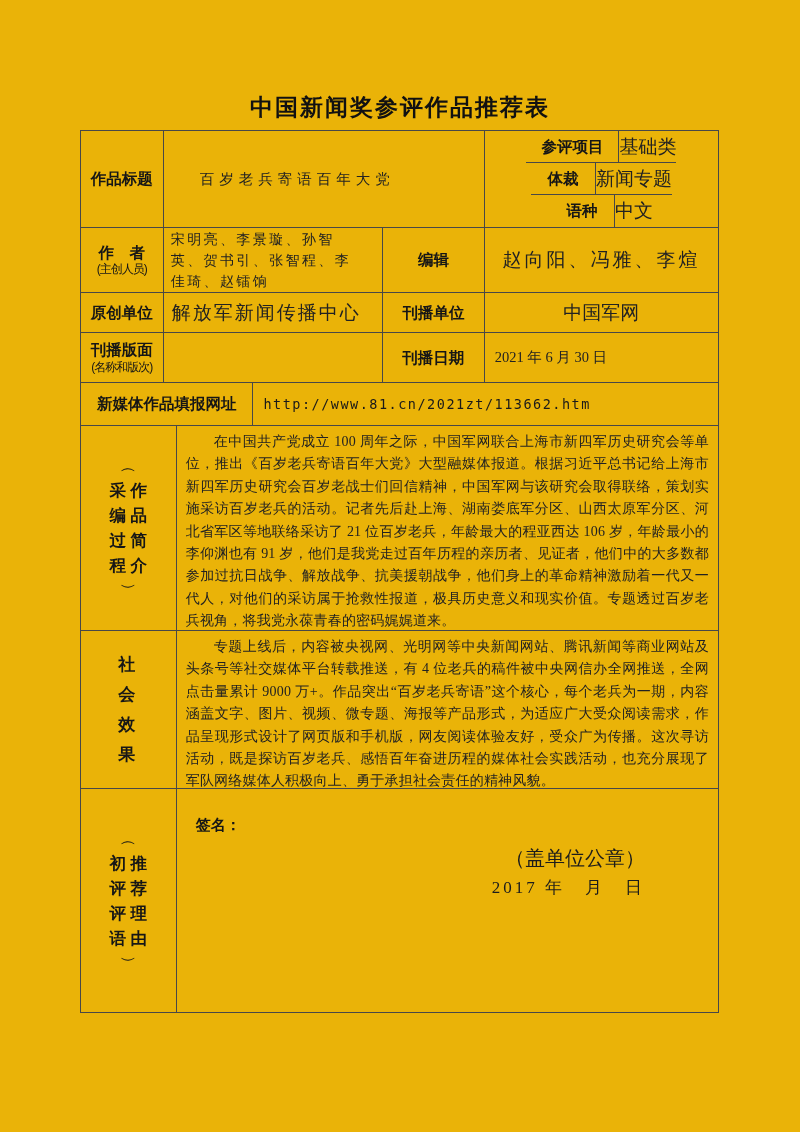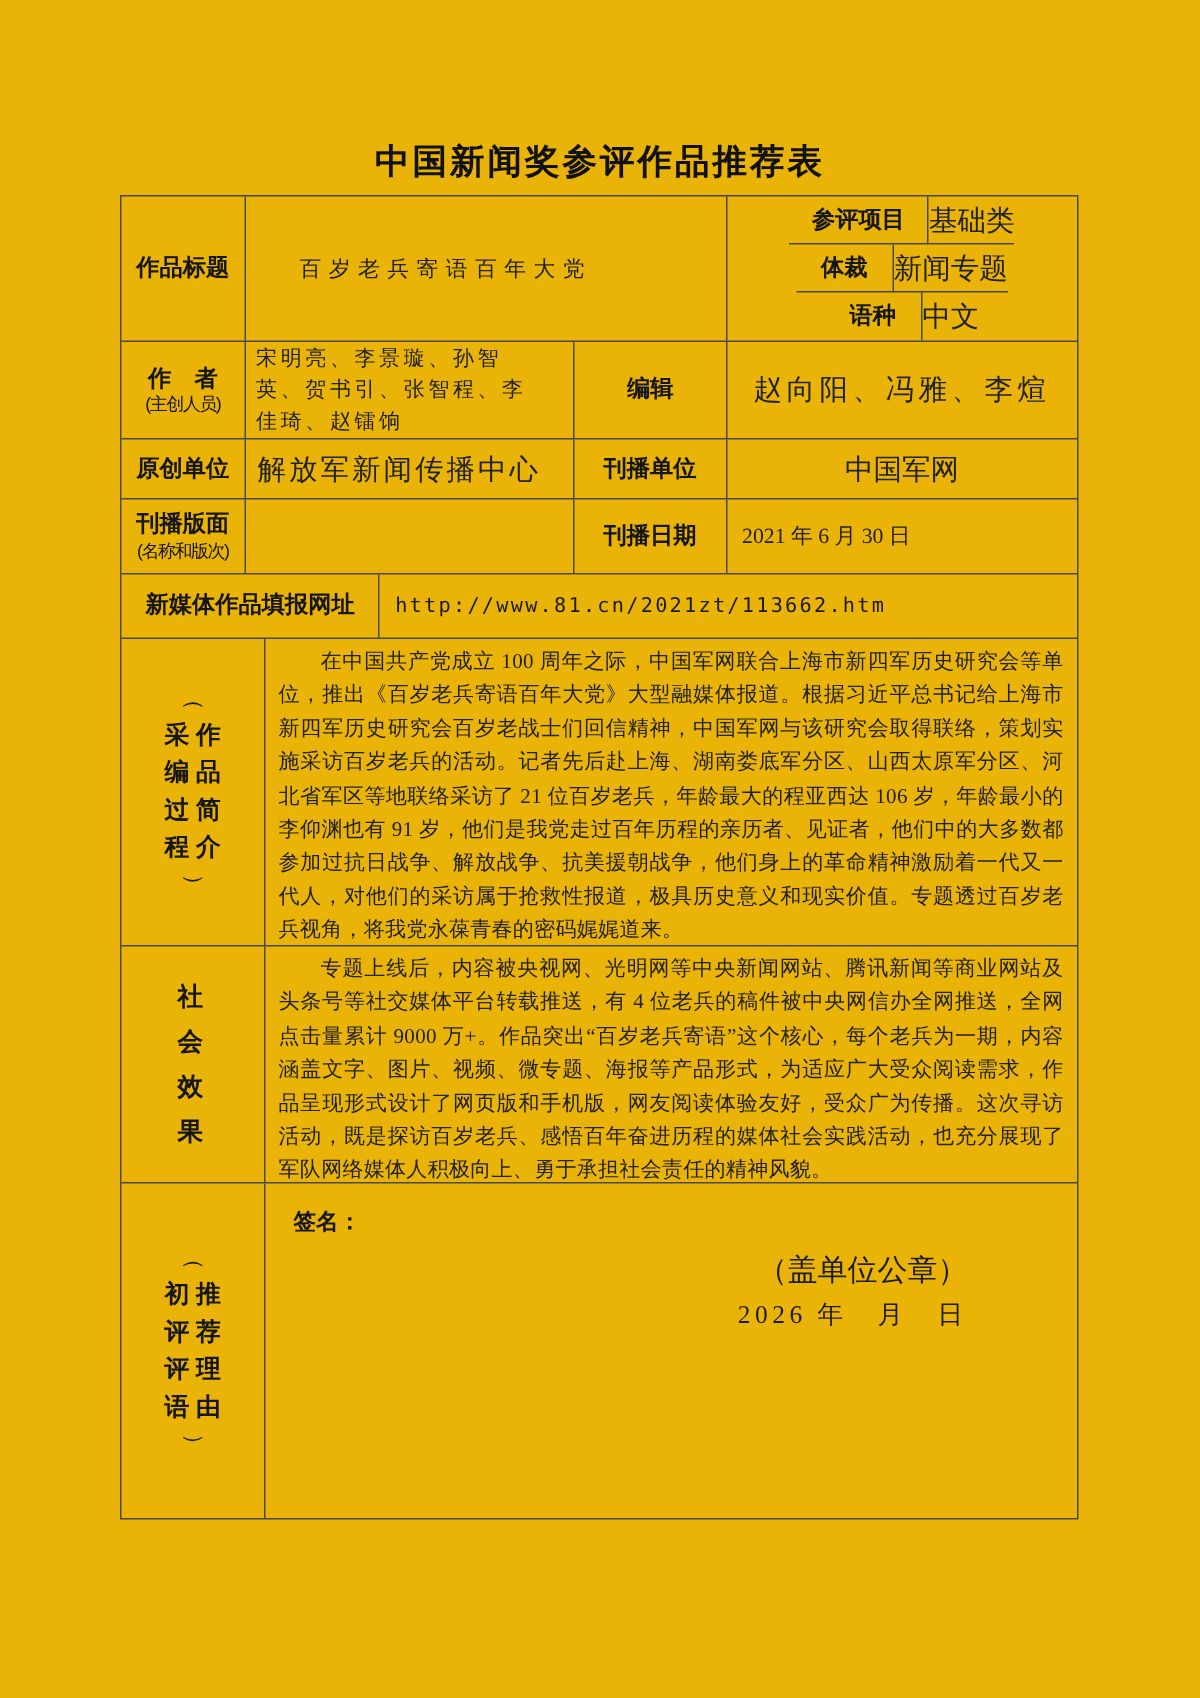--- a/index.html
+++ b/index.html
@@ -132,21 +132,21 @@
   }
   .para {
     font-size: 14px;
     line-height: 22.4px;
     letter-spacing: 0.2px;
     text-indent: 2em;
     text-align: justify;
     color: #222;
   }
   .sign-line {
-    margin-top: 11px;
+    margin-top: 22px;
     padding-left: 10px;
     font-family: "Liberation Sans", sans-serif;
     font-weight: 700;
     font-size: 15px;
     color: #161616;
     text-align: left;
   }
   .seal-block {
     margin-top: 9px;
     text-align: right;
@@ -245,19 +245,19 @@
         <span class="vgroup">
           <span class="vcol">初评评语</span>
           <span class="vcol">推荐理由</span>
         </span>
         <span class="vparen bottom">）</span>
       </div>
       <div class="cell sec-body w-sec-body">
         <div class="sign-line">签名：</div>
         <div class="seal-block">
           <div class="seal-note">（盖单位公章）</div>
-          <div class="date-line">2026 年　月　日</div>
+          <div class="date-line">2017 年　月　日</div>
         </div>
       </div>
     </div>
 
   </div>
 </div>
 
 </body></html>

